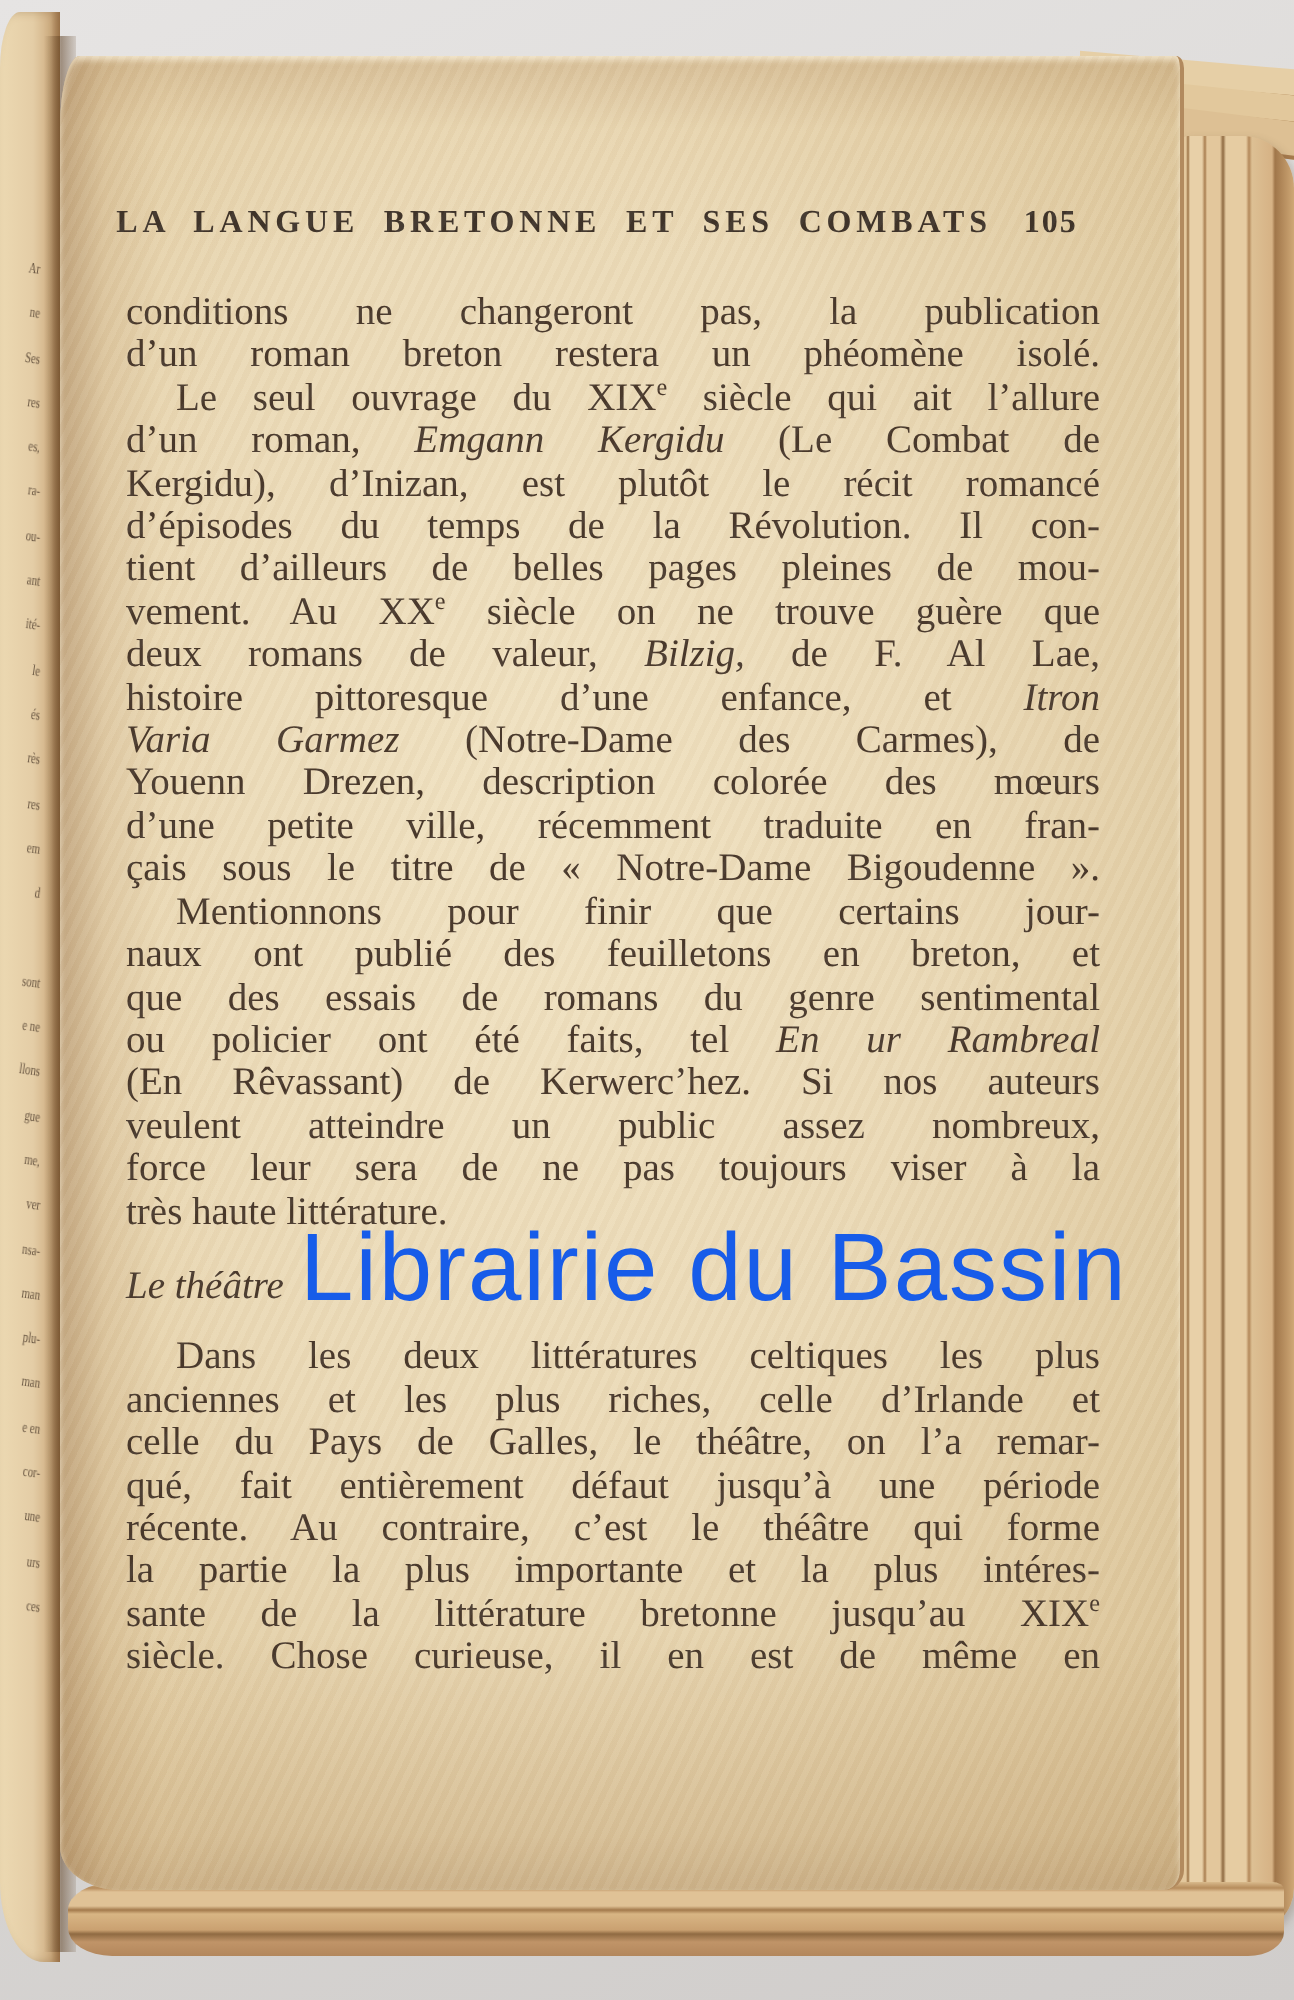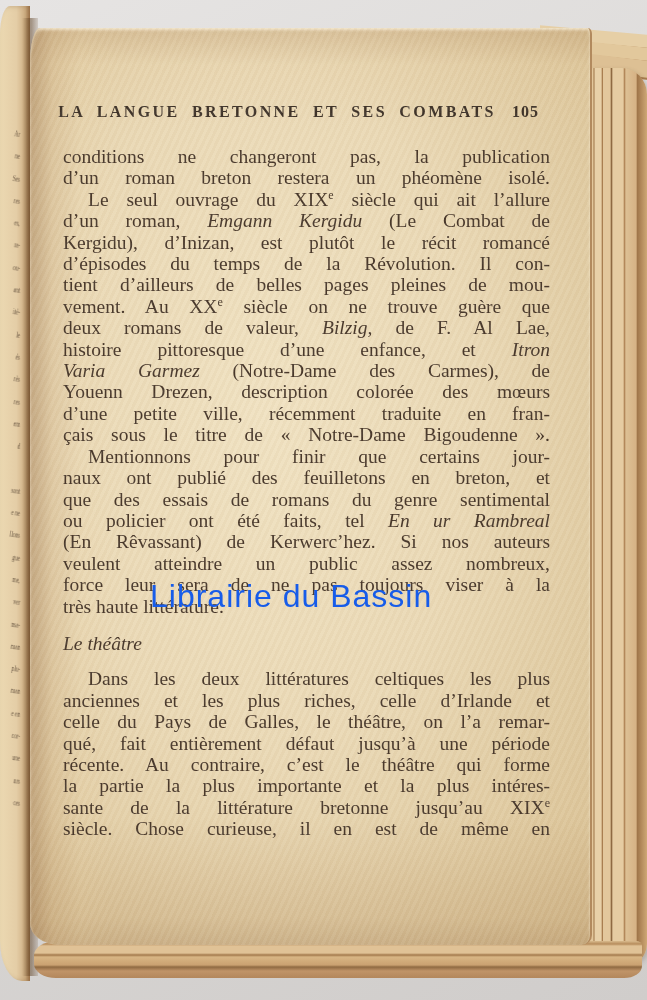--- a/index.html
+++ b/index.html
@@ -88,22 +88,22 @@
   }
   .line{text-align:justify;text-align-last:justify;}
   .line.nofill{text-align-last:left;}
   .line.indent{text-indent:25px;}
   .it{font-style:italic;}
   sup{font-size:.62em;line-height:0;vertical-align:super;}
   .heading{font-style:italic;margin:16px 0 14px 0;}
 
   
   .watermark{
-    position:absolute;left:150px;top:578px;
-    font-family:"Liberation Sans",sans-serif;font-size:32px;font-weight:400;
+    position:absolute;left:150px;top:607px;
+    font-family:"Liberation Sans",sans-serif;font-size:48px;font-weight:400;
     letter-spacing:1px;white-space:nowrap;z-index:5;
   }
 </style>
 </head>
 <body>
 
 <div class="prev-edge">
   <div class="edge-frags">
       <div class="frag">Ar</div>
       <div class="frag">ne</div>

